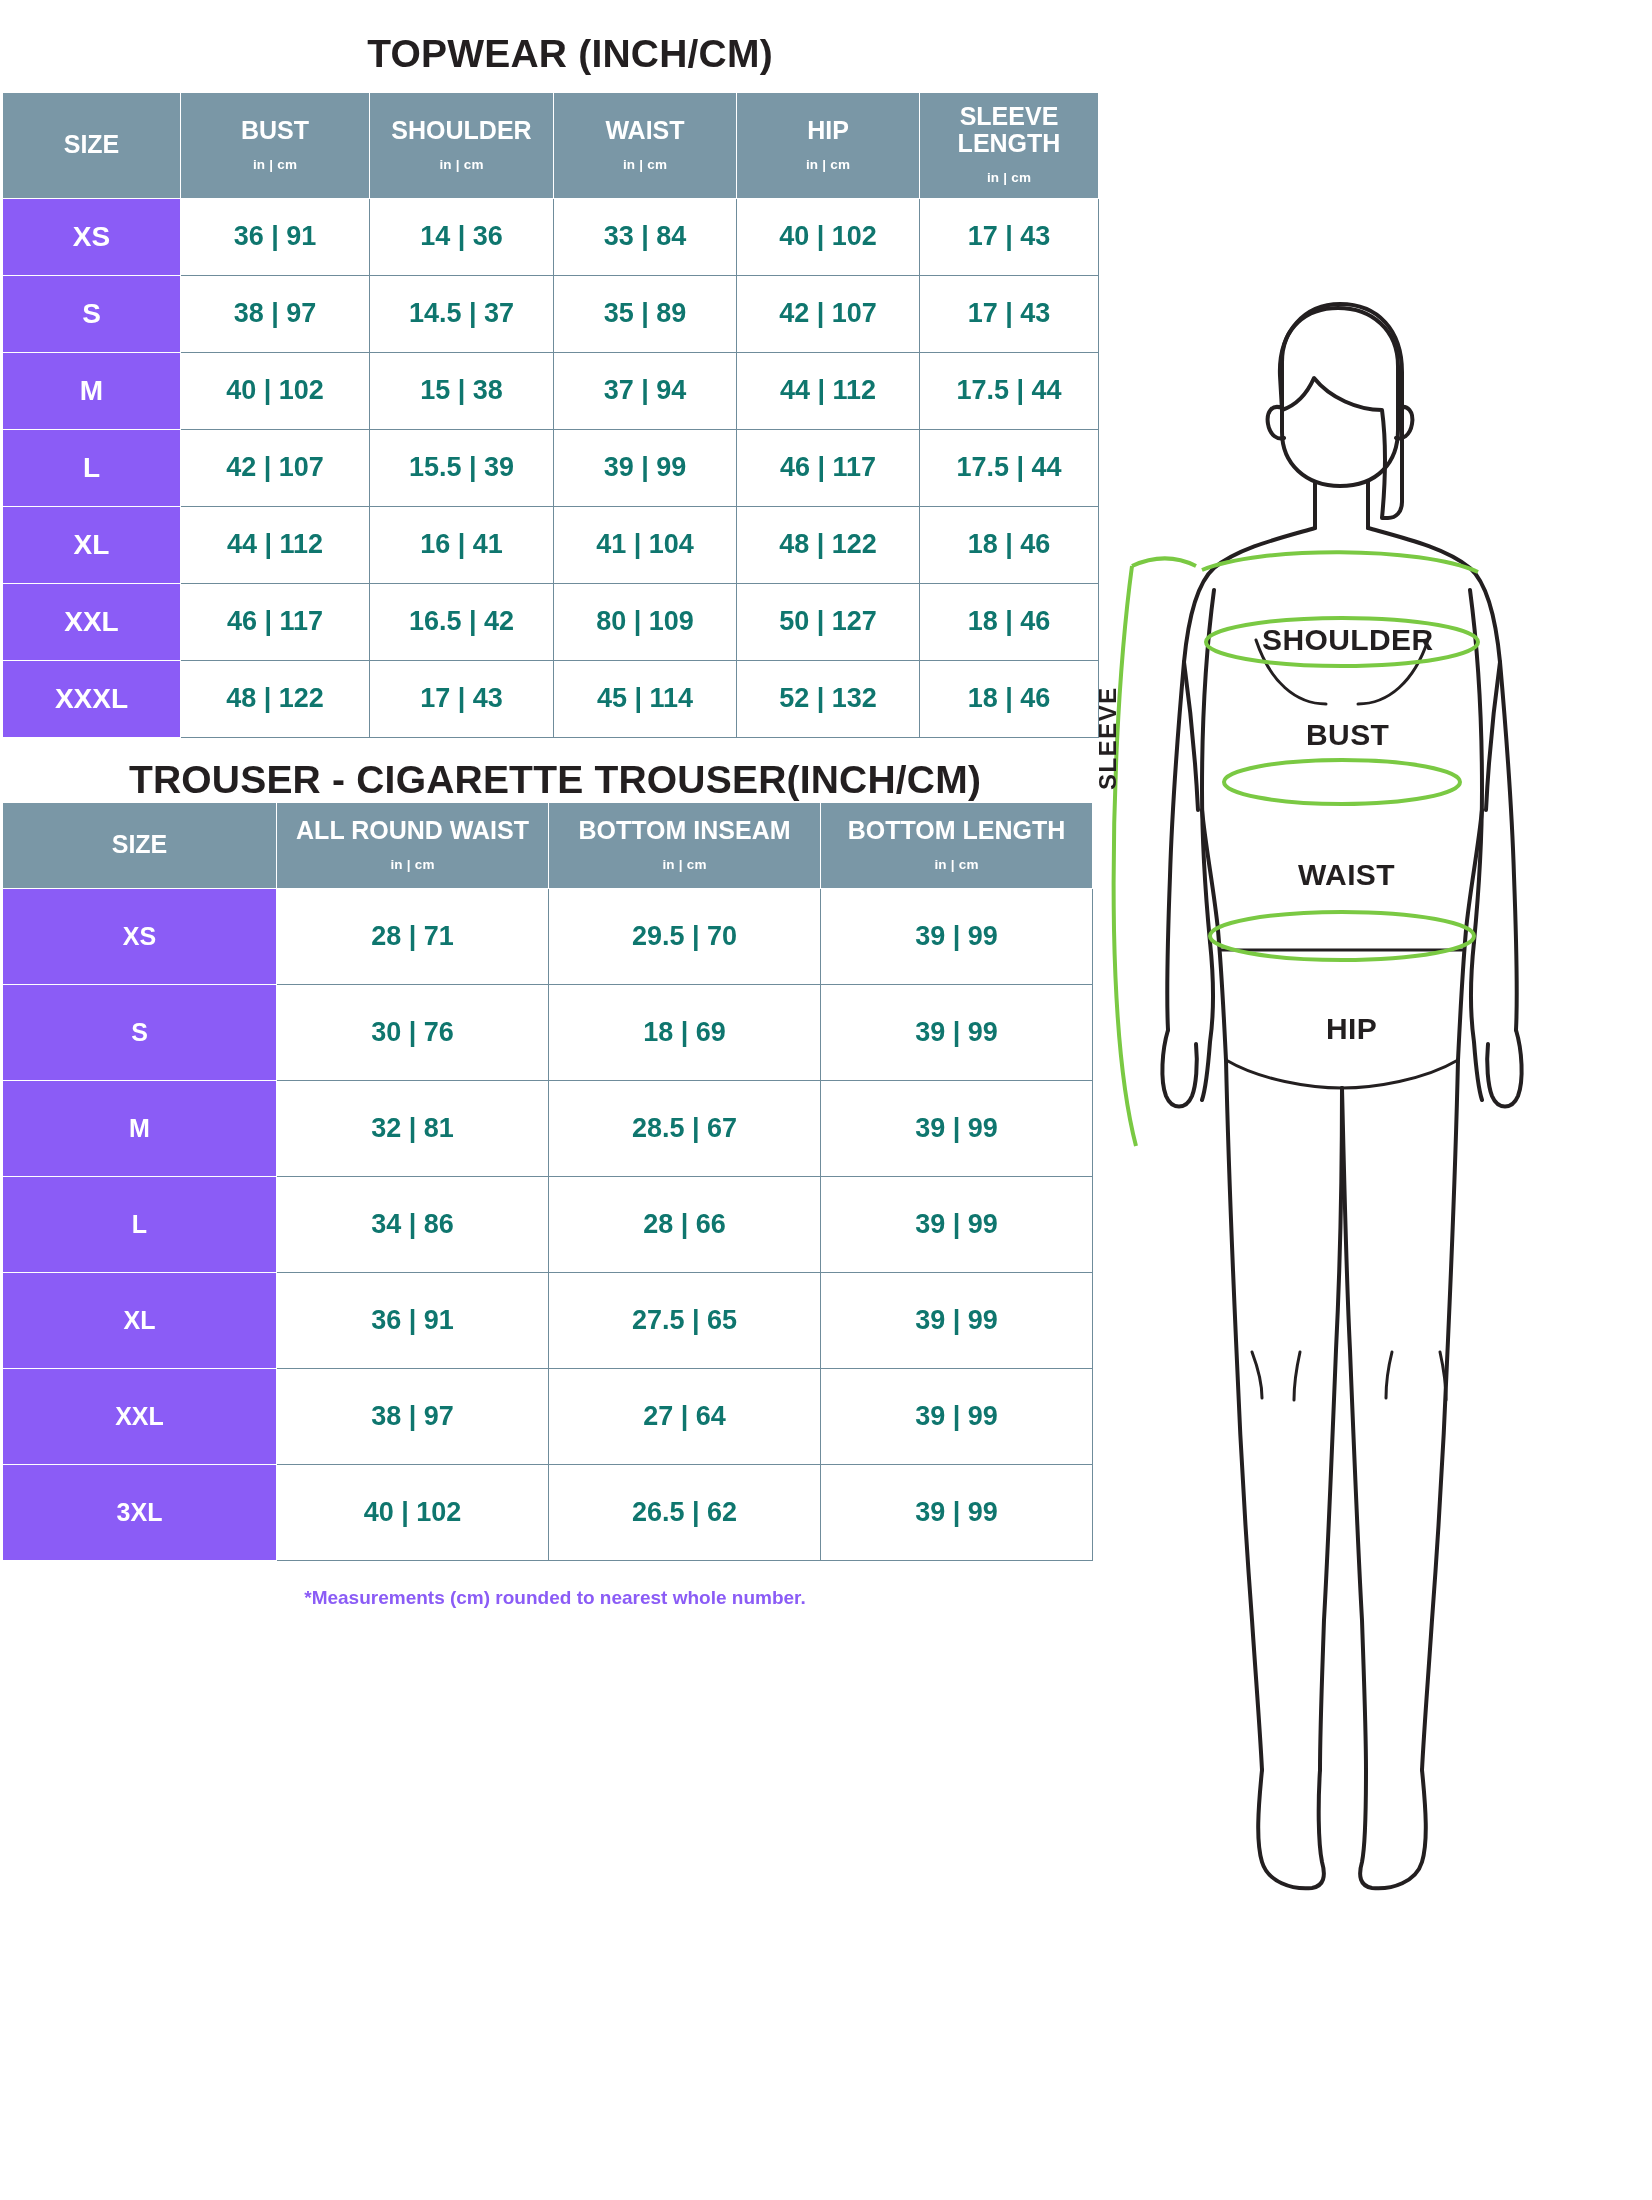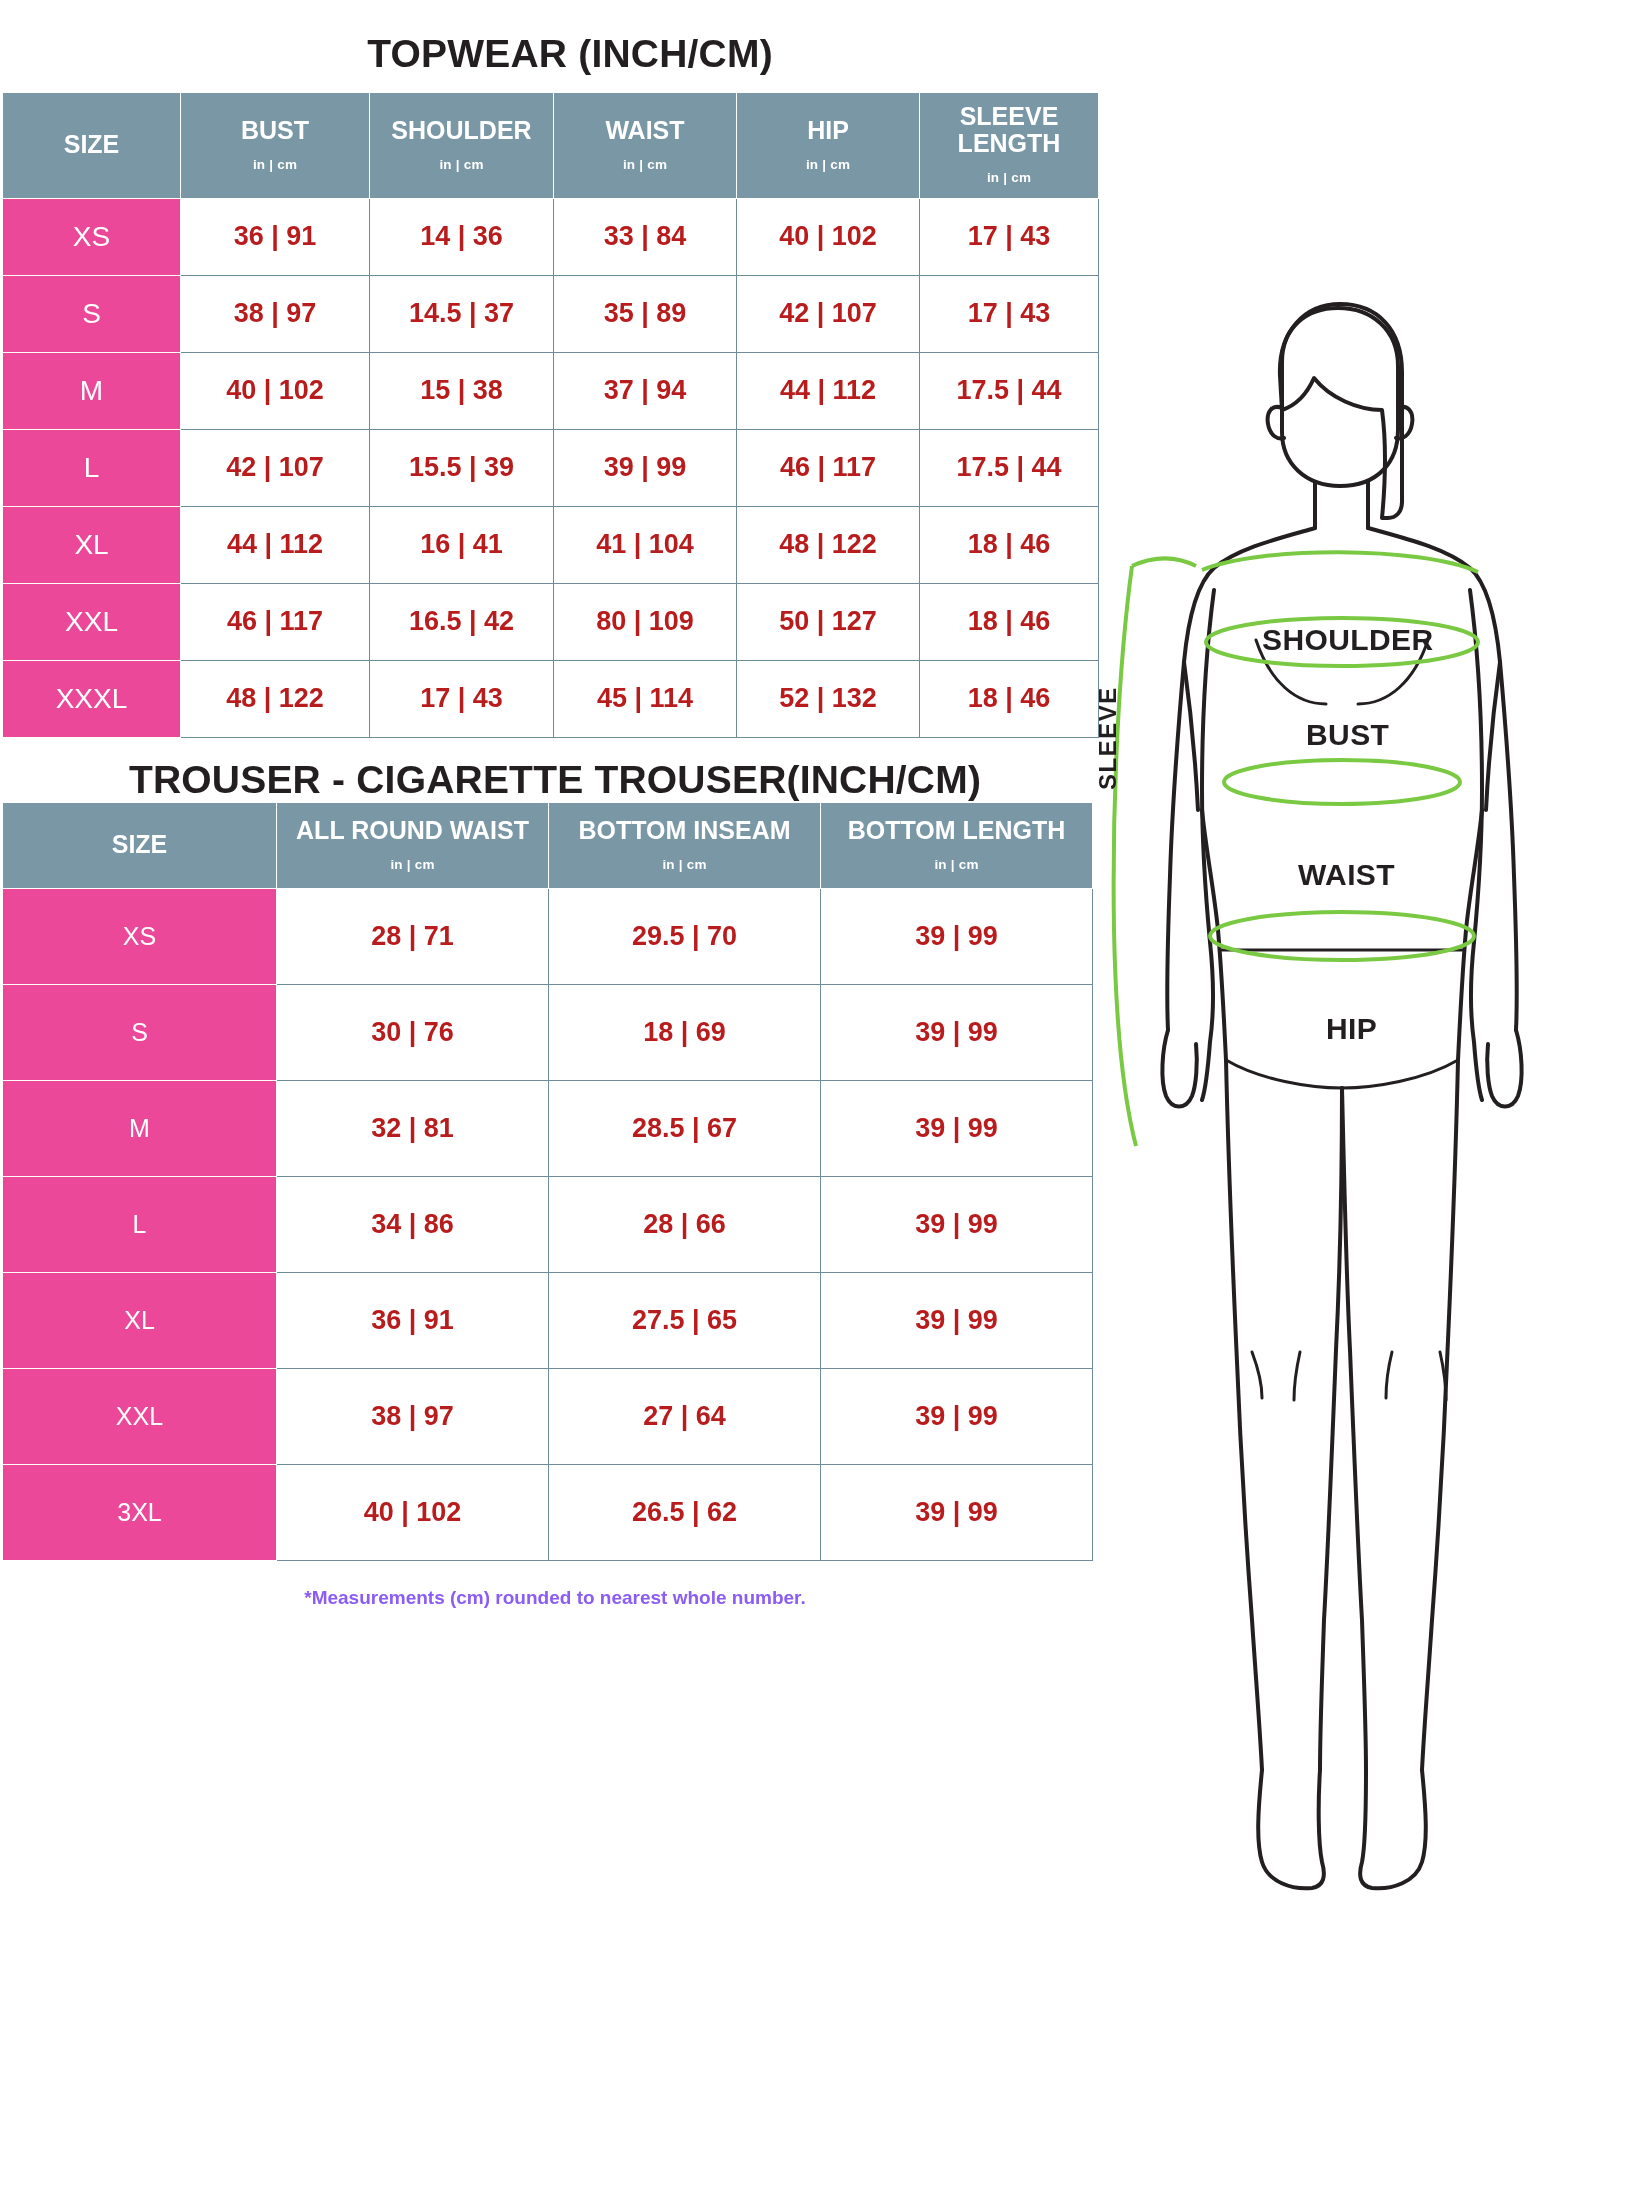--- a/index.html
+++ b/index.html
@@ -60,29 +60,29 @@
   }
   table.size-table thead th .units {
     display: block;
     font-size: 13.5px;
     font-weight: bold;
     letter-spacing: 0.2px;
     margin-top: 14px;
   }
   
   table.size-table tbody td.size-cell {
-    background: #ec4899;
+    background: #8b5cf6;
     color: #ffffff;
     font-size: 28px;
-    font-weight: normal;
+    font-weight: bold;
     padding: 22px 0;
   }
   table.size-table tbody td.val-cell {
     background: #ffffff;
-    color: #b91c1c;
+    color: #0f766e;
     font-size: 27px;
     font-weight: bold;
     border: 1px solid #6f8c9b;
     padding: 22px 0;
   }
 
   
   #topwear-table {
     width: 1096px;
     margin-left: 2px;

